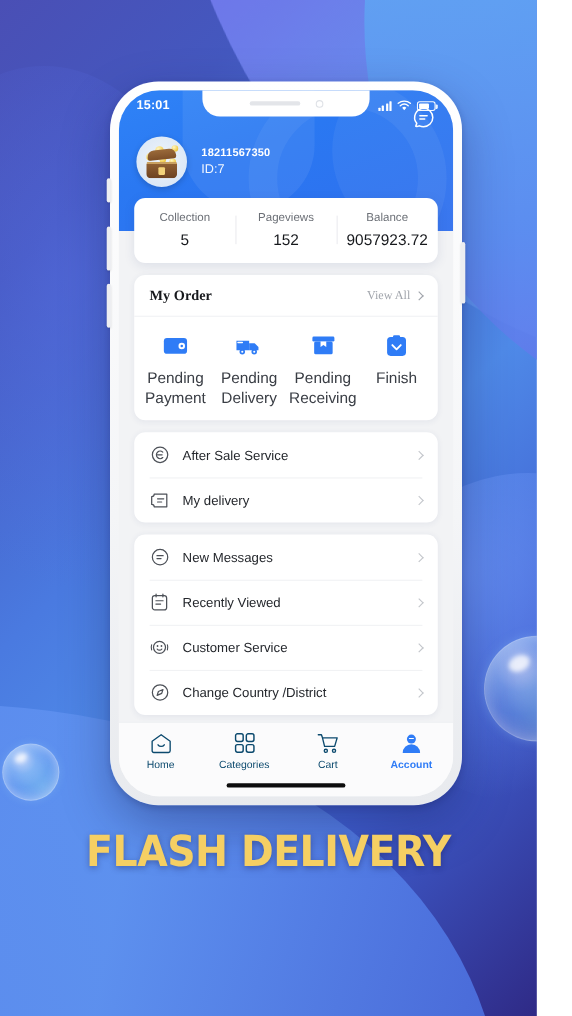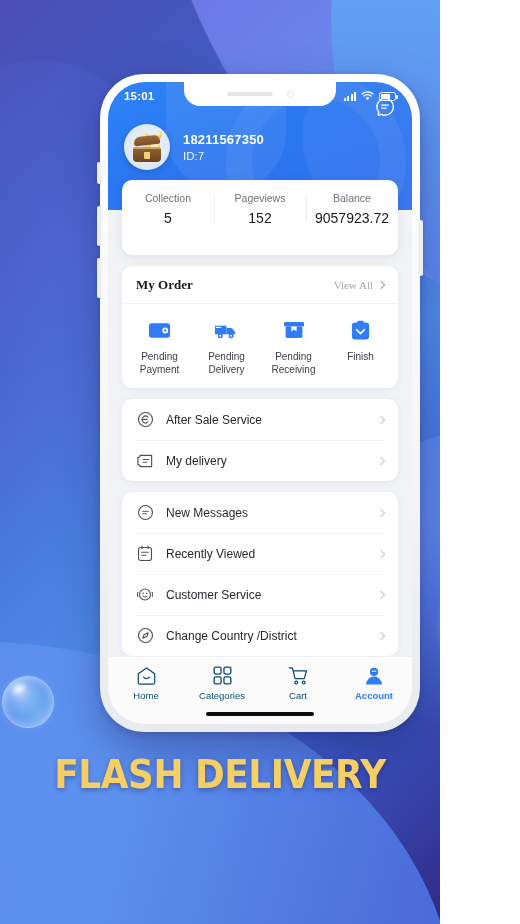--- a/index.html
+++ b/index.html
@@ -3,21 +3,21 @@
 <meta charset="utf-8">
 <style>
   * { box-sizing: border-box; margin: 0; padding: 0; }
   html, body {
     width: 520px; height: 924px;
     overflow: hidden;
     font-family: "Liberation Sans", sans-serif;
   }
   #stage {
     position: relative;
-    width: 440px; height: 924px;
+    width: 488px; height: 924px;
     background: linear-gradient(135deg, #4a4fb5 0%, #4458bf 18%, #4a7ae0 42%, #4f8ae8 55%, #3f5fd0 75%, #2f2a86 100%);
     overflow: hidden;
   }
   
   .swoosh { position: absolute; pointer-events: none; }
   .sw1 {
     left: 190px; top: -180px; width: 520px; height: 560px;
     background: linear-gradient(150deg, #7b6ff0 0%, #6f8ff2 40%, #4f9ff0 100%);
     border-radius: 0 0 0 100%;
     transform: rotate(-8deg);
@@ -159,34 +159,34 @@
   .coins { position: absolute; left: 8px; top: 7px; width: 30px; height: 18px; }
   .coins i { position: absolute; width: 7px; height: 7px; border-radius: 50%;
     background: radial-gradient(circle at 35% 30%, #fff6c2, #f2cf52 60%, #d9ab22); }
   .coins i:nth-child(1){left:1px; top:8px}
   .coins i:nth-child(2){left:9px; top:2px; width:8px; height:8px}
   .coins i:nth-child(3){left:18px; top:6px}
   .coins i:nth-child(4){left:24px; top:1px; width:6px;height:6px}
   .coins i:nth-child(5){left:13px; top:11px; width:6px;height:6px}
   .coins i:nth-child(6){left:22px; top:13px; width:6px;height:6px}
   #userinfo { margin-left: 13px; color: #fff; }
-  #username { font-size: 13px; font-weight: bold; letter-spacing: .2px; }
+  #username { font-size: 10px; font-weight: bold; letter-spacing: .2px; }
   #userid { font-size: 11.5px; margin-top: 3px; color: rgba(255,255,255,.92); }
   #msg-btn {
     position: absolute; right: 16px; top: 14px; z-index: 6;
     width: 22px; height: 22px; border-radius: 50%;
   }
 
   
   #stats {
     position: relative; z-index: 8;
     margin: -30px 14px 0;
     background: #fff; border-radius: 10px;
     box-shadow: 0 2px 10px rgba(40,60,120,.10);
-    display: flex; padding: 12px 0 29px;
+    display: flex; padding: 12px 0 13px;
   }
   .stat { flex: 1; text-align: center; position: relative; }
   .stat + .stat::before {
     content: ""; position: absolute; left: 0; top: 4px; bottom: 4px; width: 1px; background: #ececef;
   }
   .stat-label { font-size: 10.5px; color: #6c7077; }
   .stat-value { font-size: 14px; color: #16181c; margin-top: 6px; font-weight: 500; }
 
   
   .card { margin: 11px 14px 0; background: #fff; border-radius: 10px; box-shadow: 0 1px 6px rgba(40,60,120,.07); }
@@ -194,21 +194,21 @@
   #order-head { display: flex; align-items: center; justify-content: space-between;
     padding: 11px 14px 10px; border-bottom: 1px solid #f1f2f4; font-family: Liberation Serif, serif; }
   #order-title { font-size: 13px; font-weight: bold; color: #16181c; }
   #view-all { display: flex; align-items: center; gap: 5px; font-size: 11px; color: #a0a4ab; }
   .chev { width: 6px; height: 6px; border-right: 1.4px solid currentColor; border-top: 1.4px solid currentColor;
     transform: rotate(45deg); display: inline-block; }
 
   #order-items { display: flex; padding: 14px 4px 12px; }
   .oitem { flex: 1; text-align: center; }
   .oicon { height: 24px; display: flex; align-items: center; justify-content: center; }
-  .olabel { font-size: 10px; color: #3a3e45; line-height: 1.3; margin-top: 8px; }
+  .olabel { font-size: 14px; color: #3a3e45; line-height: 1.3; margin-top: 8px; }
 
   
   .row { display: flex; align-items: center; padding: 0 14px; height: 41px; position: relative; }
   .row + .row::before { content:""; position:absolute; left:14px; right:14px; top:0; height:1px; background:#f1f2f4; }
   .row-ic { width: 18px; height: 18px; flex: none; color: #4d5158; display:flex; align-items:center; justify-content:center; }
   .row-label { margin-left: 12px; flex: 1; font-size: 12px; color: #24272c; }
   .row-chev { color: #c3c6cb; }
 
   
   #tabbar {

